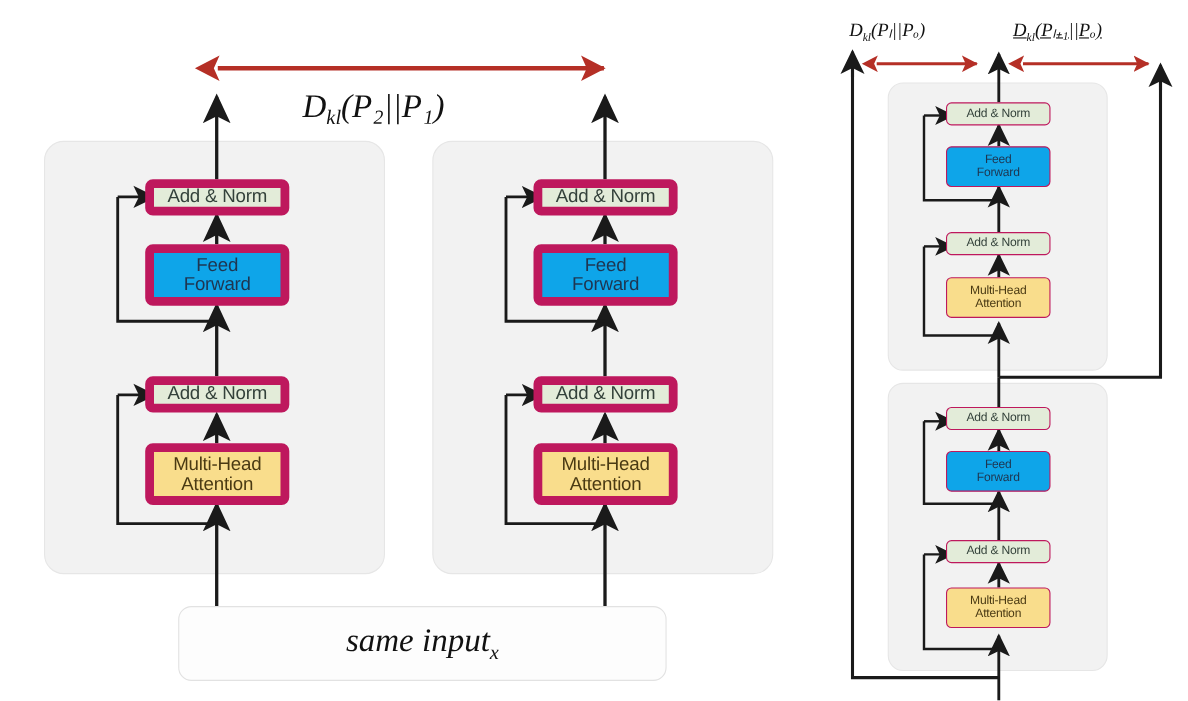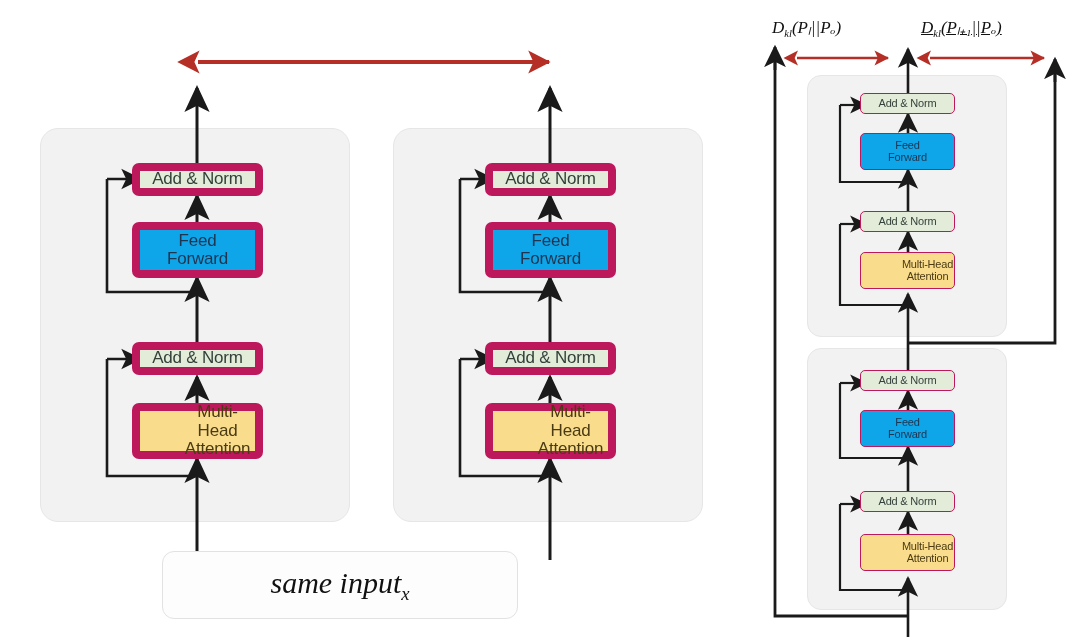--- a/index.html
+++ b/index.html
@@ -49,21 +49,20 @@
     background: #e3ecd9;
     color: #33413a;
   }
   .nodebox.ff {
     background: #0ea5e9;
     color: #1f3550;
   }
   .nodebox.mha {
     background: #f9dd8c;
     color: #4a3a13;
-    padding-left: 40px;
   }
   .inputbox {
     position: absolute;
     box-sizing: border-box;
     background: #fdfdfd;
     border: 1px solid #e2e2e2;
     border-radius: 12px;
     display: flex;
     align-items: center;
     justify-content: center;
@@ -256,27 +255,30 @@
     <span>Forward</span>
   </div>
 
   <div class="nodebox addnorm" style="left:860px; top:491px; width:95px; height:21px; font-size:11px; border-width:1.5px; border-radius:5px;">Add &amp; Norm</div>
 
   <div class="nodebox mha" style="left:860px; top:534px; width:95px; height:37px; font-size:11px; border-width:1.5px; border-radius:5px; flex-direction:column;">
     <span>Multi-Head</span>
     <span>Attention</span>
   </div>
 
-  <div class="inputbox" style="left:162px; top:551px; width:356px; height:68px;">
+  <div class="inputbox" style="left:162px; top:551px; width:444px; height:68px;">
     <span class="txt">
       <span>same input</span><sub>x</sub>
     </span>
   </div>
 
 
+  <div class="kl big" style="left:275px; top:80px;">
+    <span>D</span><span class="sub">kl</span><span>(P₂||P₁)</span>
+  </div>
 
   <div class="kl small" style="left:772px; top:15px;">
     <span>D</span><span class="sub">kl</span><span>(Pₗ||Pₒ)</span>
   </div>
 
   <div class="kl small" style="left:921px; top:15px;text-decoration:underline;">
     <span>D</span><span class="sub">kl</span><span>(Pₗ₊₁||Pₒ)</span>
   </div>
 
 </div>

